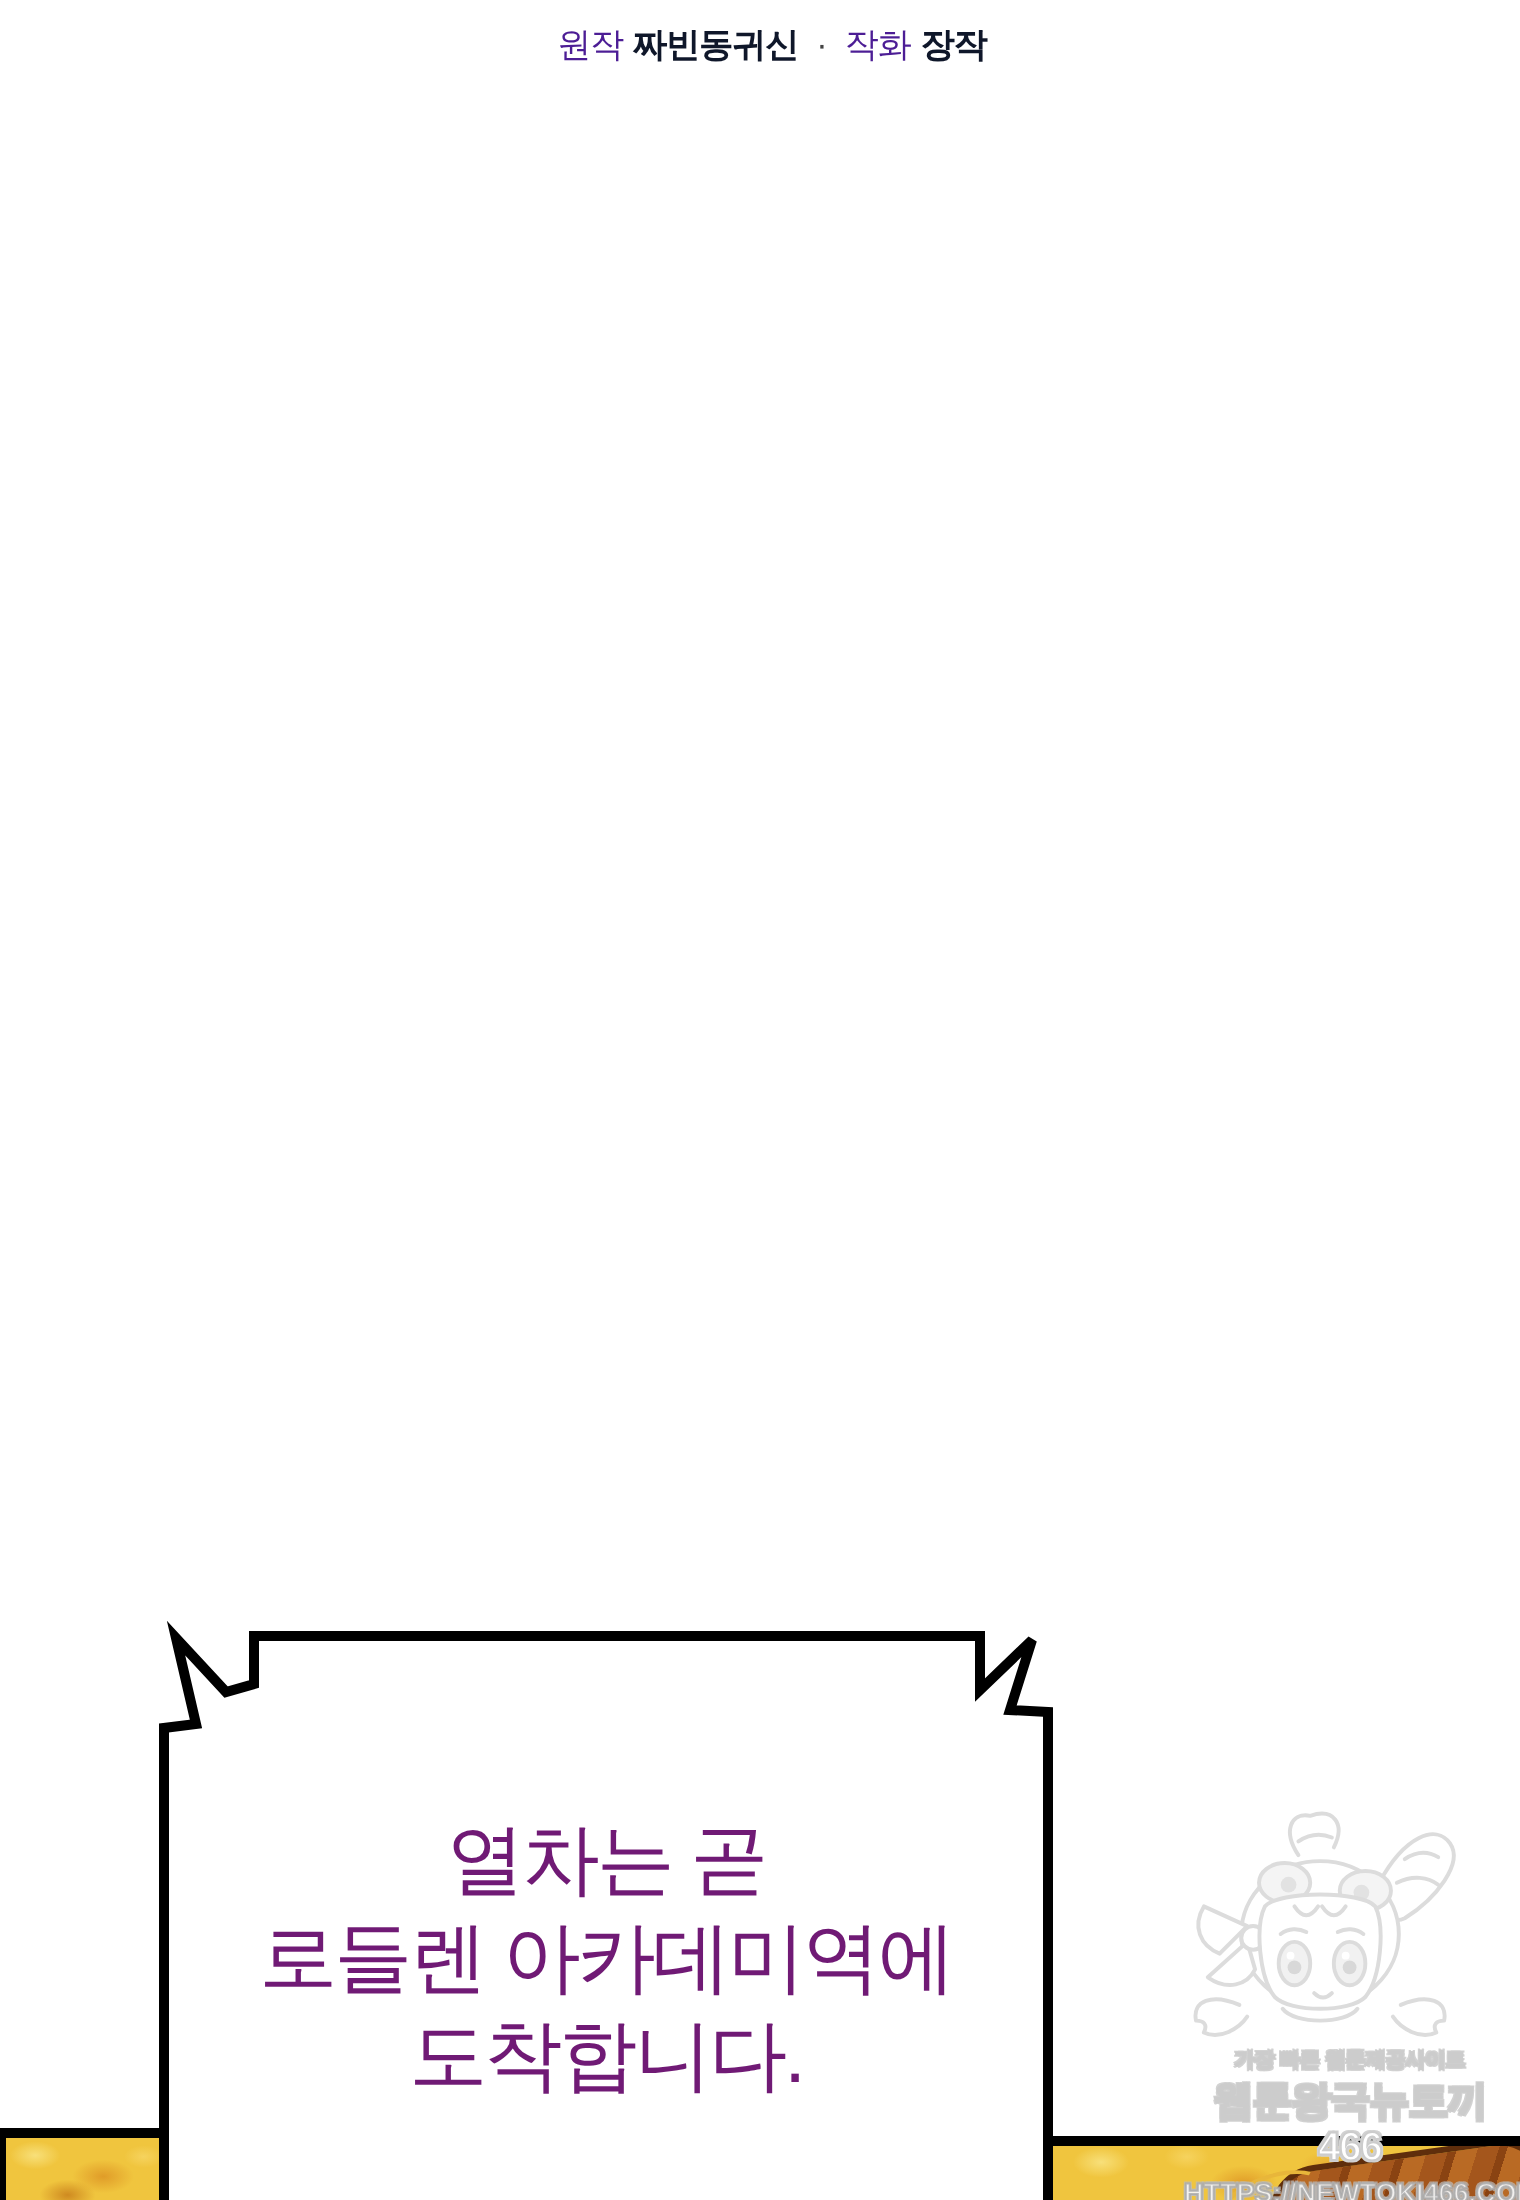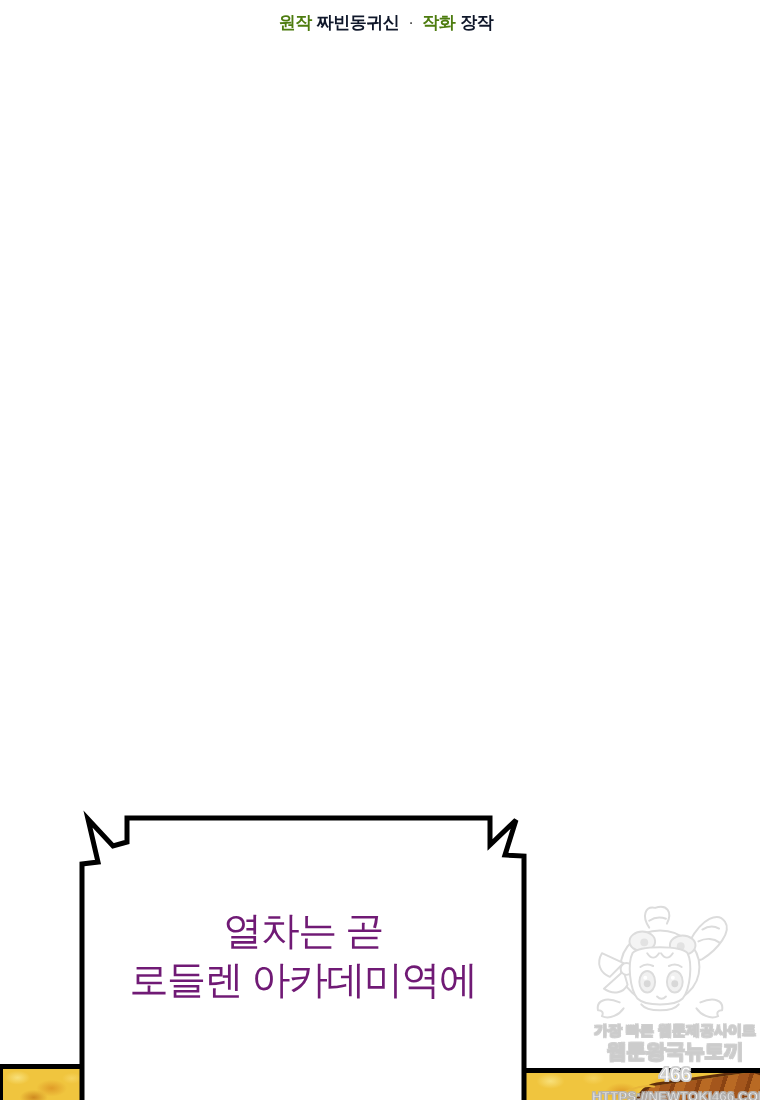--- a/index.html
+++ b/index.html
@@ -12,21 +12,21 @@
   .page{
     position:relative;width:760px;height:1100px;overflow:hidden;background:#ffffff;
   }
 
   
   .credits{
     position:absolute;top:11px;left:0;width:100%;
     text-align:center;font-size:17px;color:#2a2a2a;letter-spacing:-0.5px;
     padding-left:12px;box-sizing:border-box;
   }
-  .credits .label{font-weight:700;color:#4d7c0f;}
+  .credits .label{font-weight:400;color:#4c1d95;}
   .credits .name{font-weight:700;color:#0f172a;margin-left:5px;}
   .credits .sep{margin:0 9px;color:#444;}
 
   
   .bubble-svg{position:absolute;left:0;top:0;z-index:4;}
   .bubble-text{
     position:absolute;left:84px;top:906px;width:438px;z-index:5;
     text-align:center;color:#701a75;
     font-size:39px;line-height:49px;font-weight:500;letter-spacing:-1.5px;
   }
@@ -70,21 +70,21 @@
   
   .mascot{position:absolute;left:588px;top:902px;z-index:6;}
   .wm-text{
     position:absolute;left:592px;top:1022px;width:166px;z-index:7;
     text-align:center;color:#ffffff;
   }
   .wm-line{
     -webkit-text-stroke:1px #cccccc;
     text-shadow:-1px -1px 0 #d2d2d2,1px -1px 0 #d2d2d2,-1px 1px 0 #d2d2d2,1px 1px 0 #d2d2d2;
   }
-  .wm-tagline{font-size:14px;font-weight:700;line-height:17px;letter-spacing:0;}
+  .wm-tagline{font-size:10px;font-weight:700;line-height:17px;letter-spacing:0;}
   .wm-site{font-size:20px;font-weight:800;line-height:23px;letter-spacing:-0.5px;margin-top:1px;}
   .wm-url{
     font-size:13.5px;font-weight:800;line-height:16px;margin-top:3px;
     color:rgba(255,255,255,0.8);
     -webkit-text-stroke:1px rgba(168,168,168,0.8);
     text-shadow:-1px -1px 0 rgba(190,190,190,.7),1px -1px 0 rgba(190,190,190,.7),
                 -1px 1px 0 rgba(190,190,190,.7),1px 1px 0 rgba(190,190,190,.7);
   }
 </style>
 </head>
@@ -103,20 +103,21 @@
     <div class="gold-arc"></div>
   </div>
 
   <svg class="bubble-svg" width="760" height="1100" viewBox="0 0 760 1100">
     <polygon points="82,1110 82,864 98,862 88,819 113,846 127,842 127,818 490,818 490,845 516,820 505,855 524,856 524,1110" fill="#ffffff" stroke="#000000" stroke-width="5" stroke-linejoin="miter"></polygon>
   </svg>
 
   <div class="bubble-text">
     <div>열차는 곧</div>
     <div>로들렌 아카데미역에</div>
+    <div>도착합니다.</div>
   </div>
 
   <svg class="mascot" width="148" height="128" viewBox="0 0 150 130">
     <g fill="none" stroke="#dcdcdc" stroke-width="2" stroke-linecap="round" stroke-linejoin="round">
       <path d="M62,26 C54,14 58,4 68,6 C80,2 86,10 80,22" fill="#ffffff"></path>
       <path d="M62,19 C68,15 74,15 79,17"></path>
       <path d="M103,40 C116,16 132,10 139,20 C146,30 132,48 116,58 C110,61 104,56 103,48 Z" fill="#ffffff"></path>
       <path d="M116,28 C122,24 128,24 133,27"></path>
       <path d="M112,40 C120,36 128,37 133,41"></path>
       <ellipse cx="73" cy="66" rx="40" ry="37" fill="#ffffff"></ellipse>

